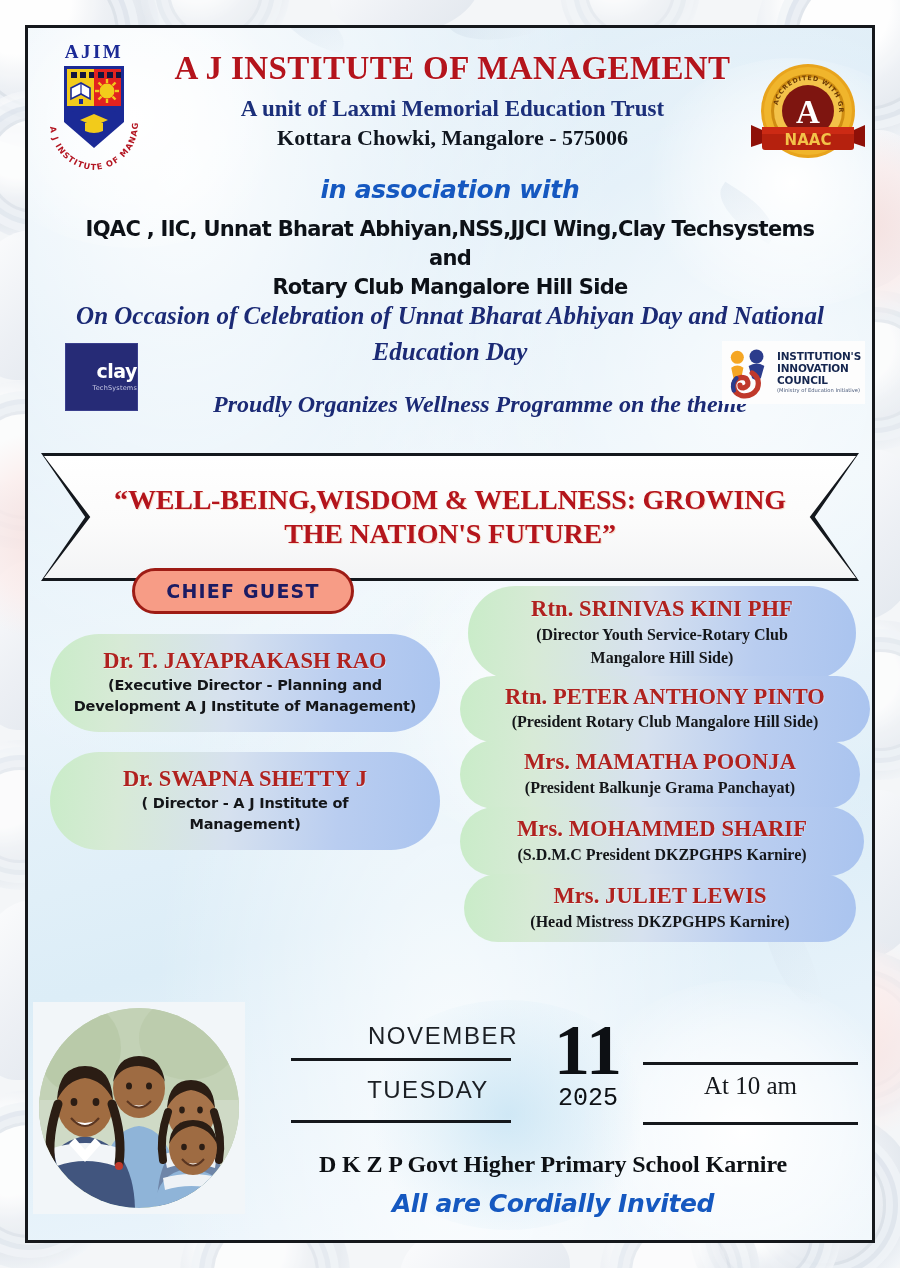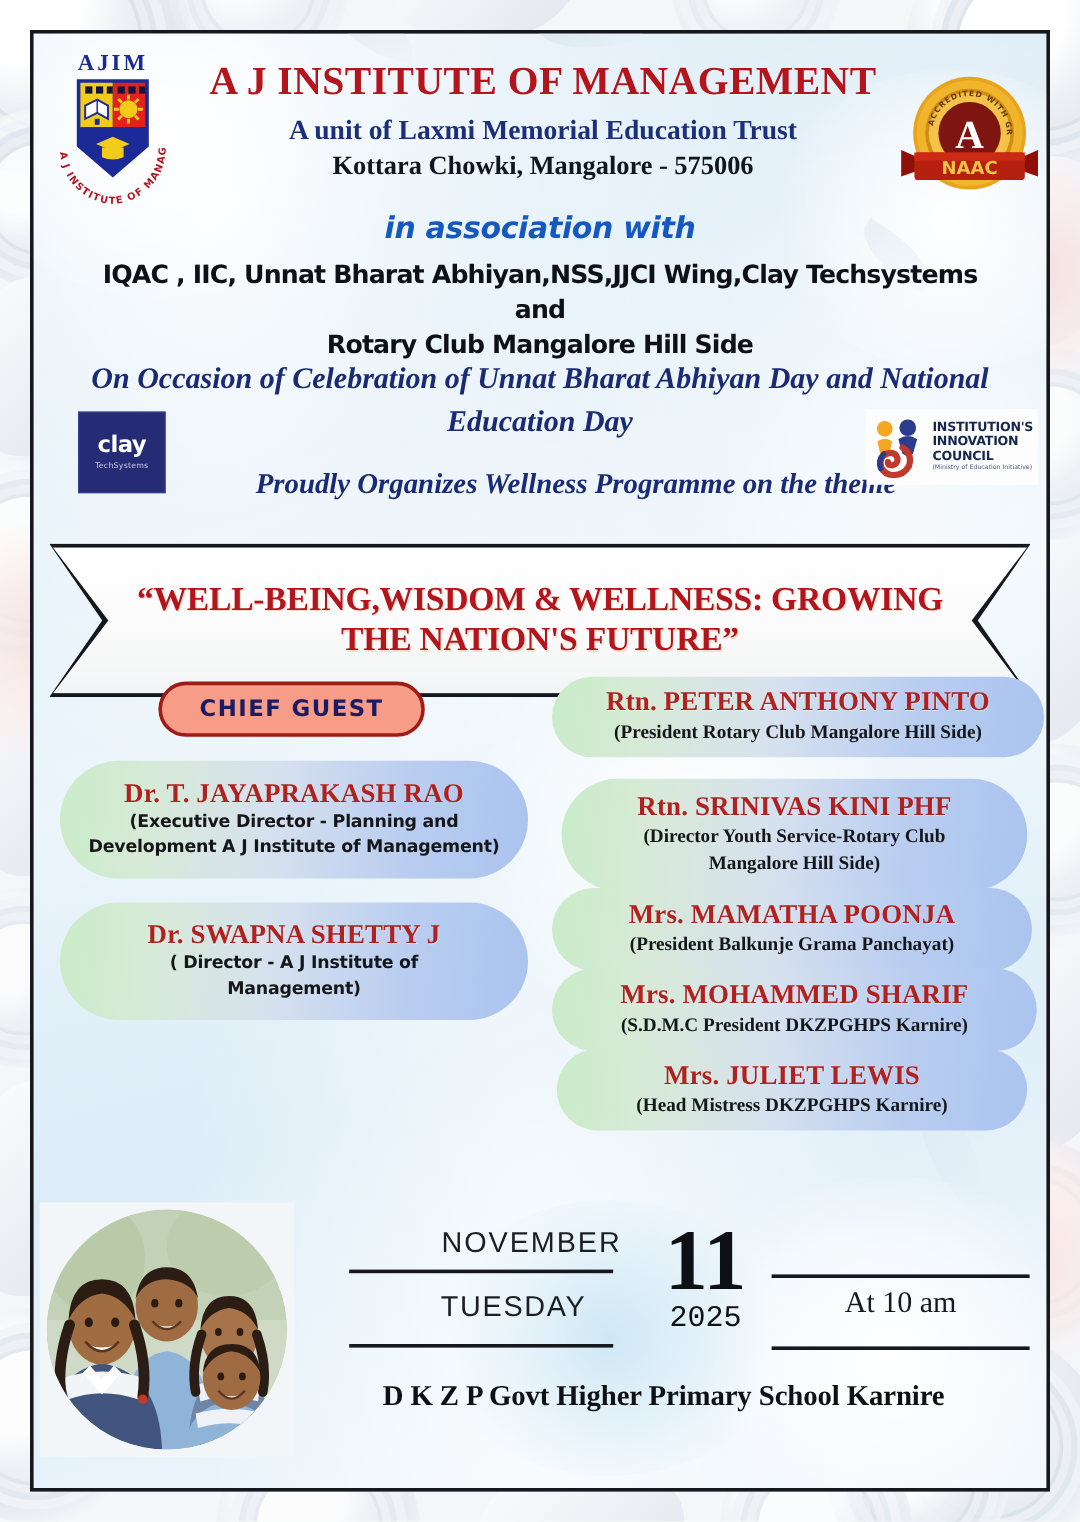--- a/index.html
+++ b/index.html
@@ -118,21 +118,21 @@
   }
   .organizes{
     position:absolute; left:120px; right:60px; top:363px;
     text-align:center;
     font-size:24px; font-weight:bold; font-style:italic;
     color:#1b2a75;
   }
   .clay-logo{
     position:absolute; left:37px; top:315px; width:73px; height:68px;
     background:#262b76; border:1px solid #3a3f8d;
-    display:flex; flex-direction:column; align-items:center; justify-content:center;
+    display:flex; flex-direction:column; align-items:flex-end; justify-content:center;
   }
   .clay-word{
     color:#fff; font-family:"DejaVu Sans", sans-serif;
     font-size:19px; font-weight:bold; letter-spacing:-.5px; line-height:1;
   }
   .clay-sub{
     color:#c9cbe6; font-family:"DejaVu Sans", sans-serif;
     font-size:6.5px; letter-spacing:.2px; margin-top:3px;
   }
   .iic-logo{
@@ -453,29 +453,29 @@
         <div class="person-card" style="margin:20px 18px 0 22px; padding:14px 14px 16px;">
           <div class="person-name">Dr. SWAPNA SHETTY J</div>
           <div class="person-role sans">( Director -  A J Institute of</div>
           <div class="person-role sans">Management)</div>
         </div>
       </div>
 
       <div class="col-right">
 
 
-        <div class="person-card" style="margin:-4px 8px 0 2px; padding:8px 8px 10px;">
-          <div class="person-name">Rtn. PETER ANTHONY PINTO</div>
-          <div class="person-role">(President Rotary Club Mangalore Hill Side)</div>
-        </div>
-
         <div class="person-card" style="margin:18px 22px 0 10px; padding:10px 10px 12px;">
           <div class="person-name">Rtn. SRINIVAS KINI PHF</div>
           <div class="person-role">(Director Youth Service-Rotary Club</div>
           <div class="person-role">Mangalore Hill Side)</div>
+        </div>
+
+        <div class="person-card" style="margin:-4px 8px 0 2px; padding:8px 8px 10px;">
+          <div class="person-name">Rtn. PETER ANTHONY PINTO</div>
+          <div class="person-role">(President Rotary Club Mangalore Hill Side)</div>
         </div>
 
         <div class="person-card" style="margin:-2px 18px 0 2px; padding:9px 8px 11px;">
           <div class="person-name">Mrs. MAMATHA POONJA</div>
           <div class="person-role">(President Balkunje Grama Panchayat)</div>
         </div>
 
         <div class="person-card" style="margin:-2px 14px 0 2px; padding:9px 8px 11px;">
           <div class="person-name">Mrs. MOHAMMED SHARIF</div>
           <div class="person-role">(S.D.M.C President DKZPGHPS Karnire)</div>
@@ -563,16 +563,17 @@
         <div class="weekday">TUESDAY</div>
         <div class="rule r2"></div>
         <div class="daynum">11</div>
         <div class="yearnum">2025</div>
         <div class="rule r3"></div>
         <div class="attime">At 10 am</div>
         <div class="rule r4"></div>
       </div>
 
       <div class="venue">D K Z P Govt Higher Primary School Karnire</div>
+      <div class="invite">All are Cordially Invited</div>
 
     </div>
   </div>
 </div>
 
 </body></html>

